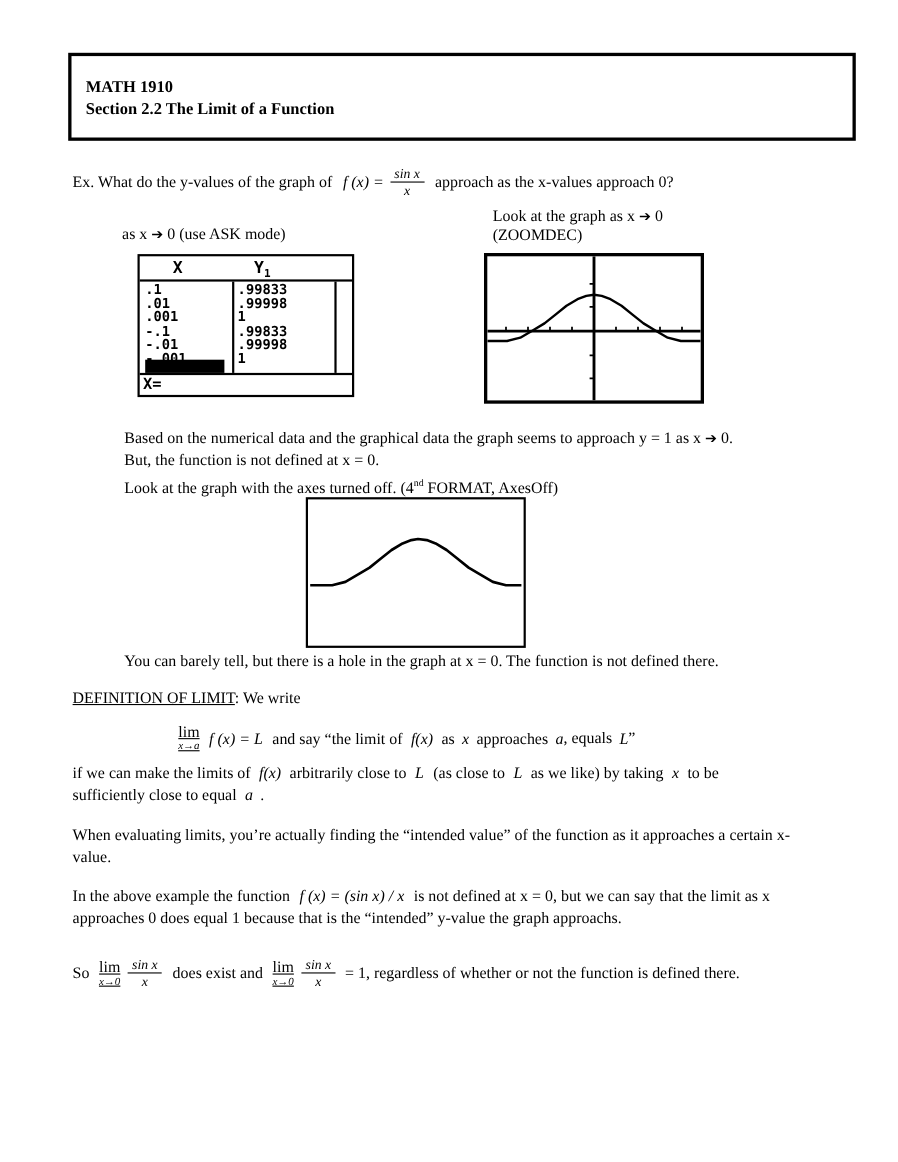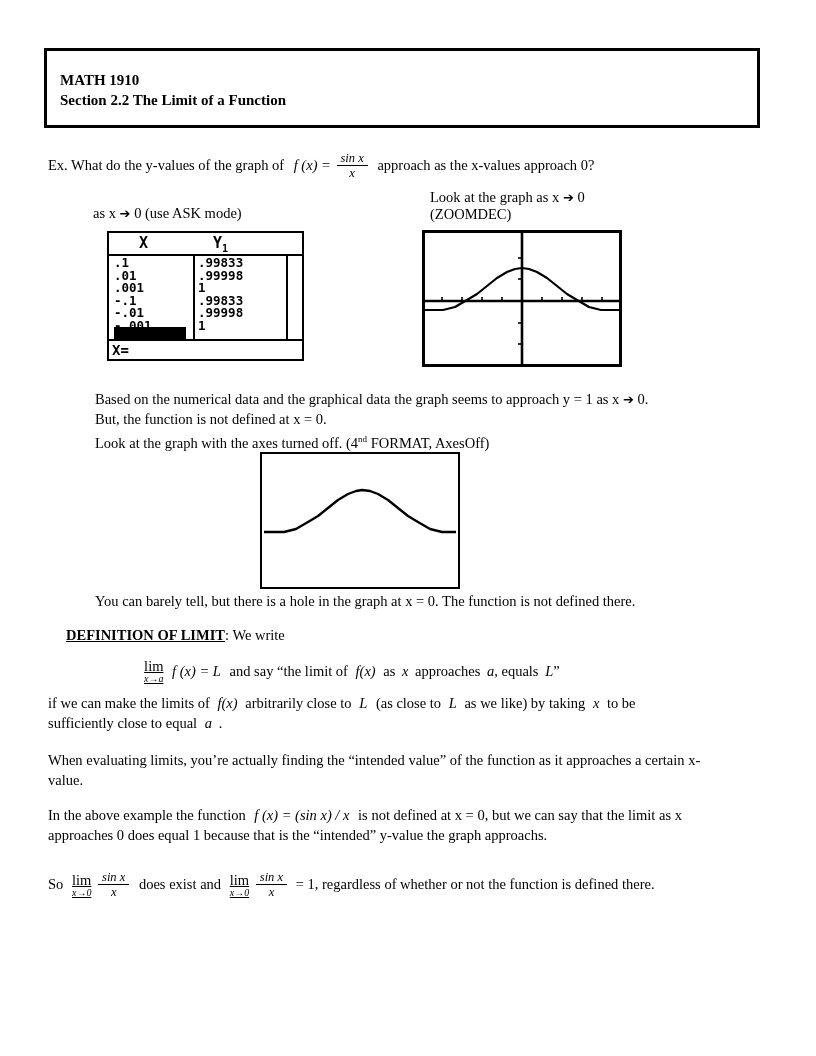--- a/index.html
+++ b/index.html
@@ -11,21 +11,21 @@
     width: 816px;
     height: 1056px;
     position: relative;
     font-family: "Liberation Serif", "DejaVu Serif", serif;
     color: #000000;
     overflow: hidden;
   }
 
   .page {
     position: absolute;
-    left: 0; top: 0;
+    left: 18px; top: 0;
     width: 796px;
     height: 1056px;
   }
 
   
   .header-box {
     position: absolute;
     left: 44px;
     top: 48px;
     width: 716px;
@@ -84,21 +84,21 @@
     position: relative;
     top: -1px;
     margin: 0 1px;
     text-decoration: underline;
   }
   .limop .lim { display: block; font-size: 14.5px; line-height: 14px; }
   .limop .sub { display: block; font-size: 10px; line-height: 11px; font-style: italic; }
 
   .arrow { font-family: "DejaVu Sans", sans-serif; font-weight: bold; font-size: 13px; }
 
-  .uline-bold { font-weight: bold; text-decoration: underline; margin-left: 18px; }
+  .uline-bold { font-weight: normal; text-decoration: underline; }
 
   
   .calc-table {
     position: absolute;
     left: 107px;
     top: 231px;
     width: 197px;
     height: 130px;
     border: 2px solid #000;
     box-sizing: border-box;

